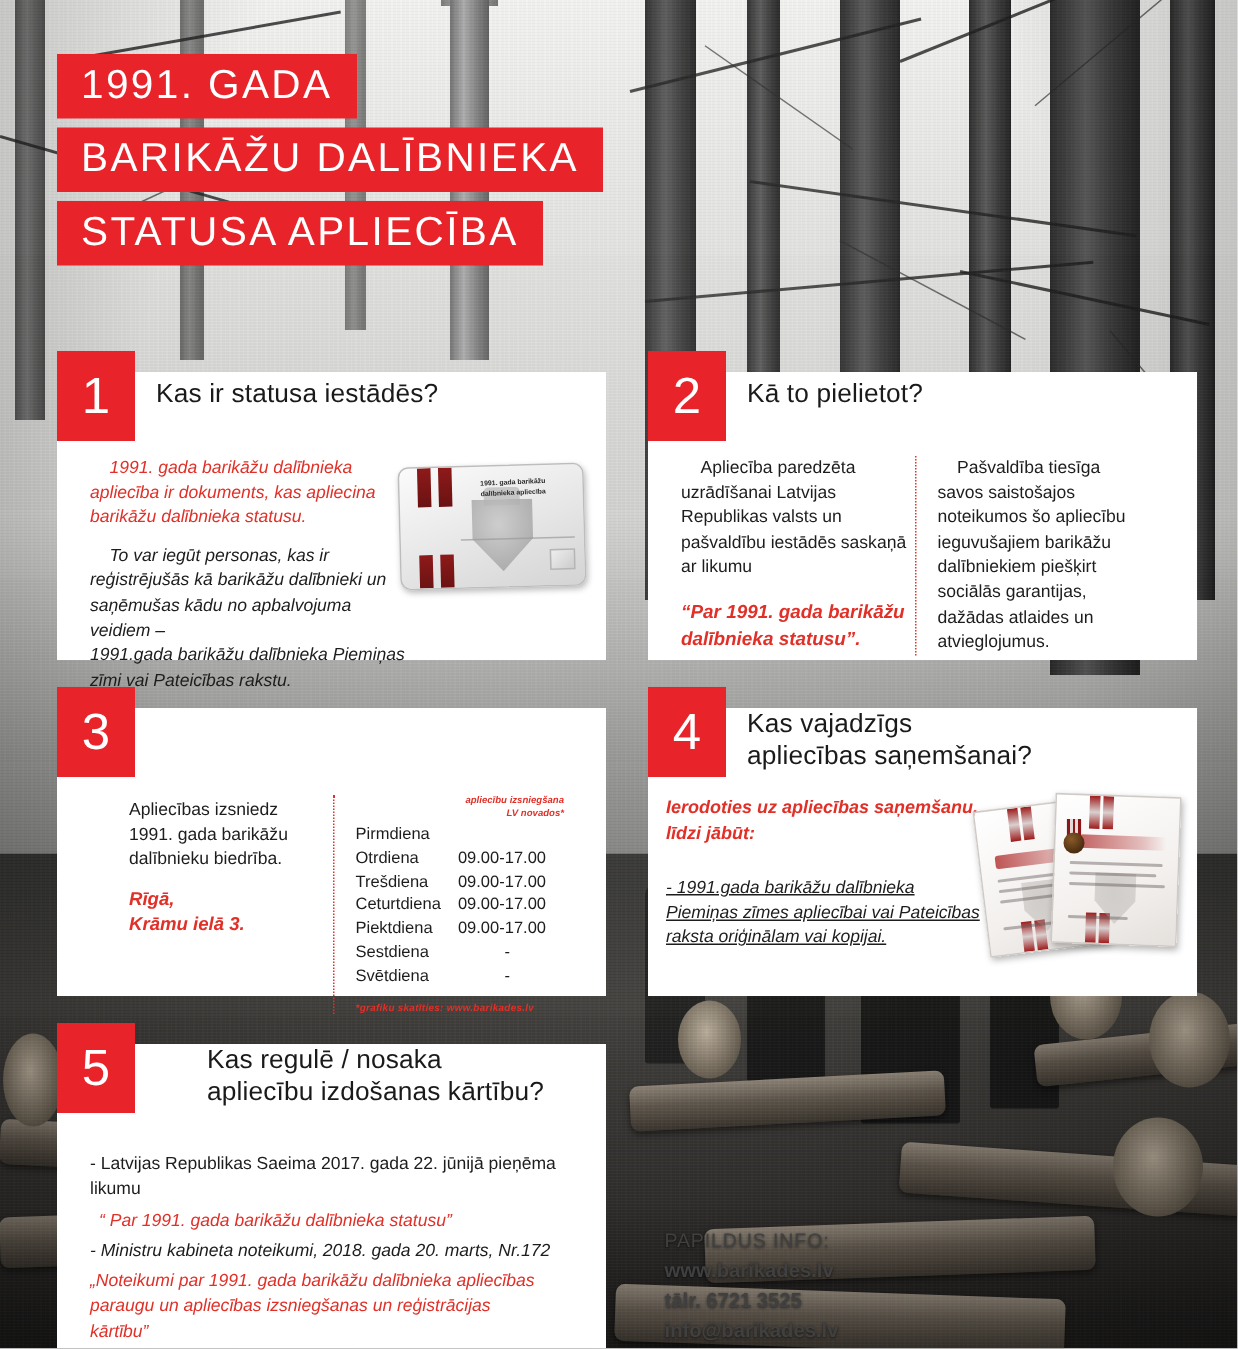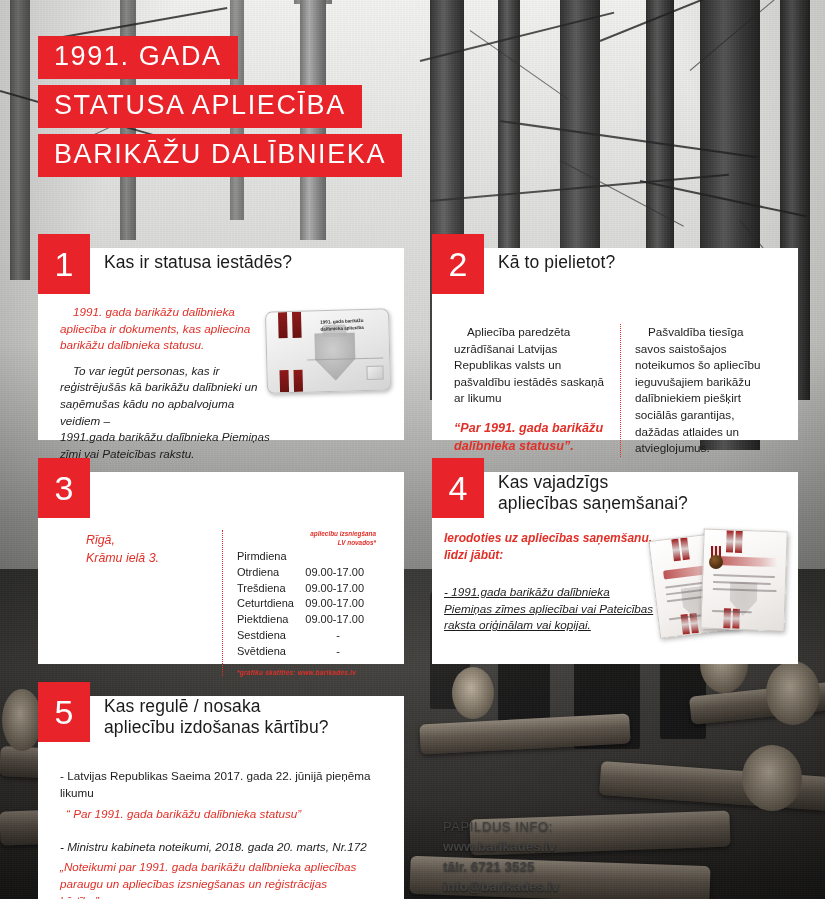--- a/index.html
+++ b/index.html
@@ -180,21 +180,21 @@
     position: absolute; right: 6px; bottom: 10px; width: 17px; height: 14px;
     background: linear-gradient(135deg,#eee,#ccc);
     border: 1px solid #b5b5b5;
   }
   .idcard .line {
     position:absolute; left: 40px; top: 48px; width: 76px; height: 1px; background:#9a9a9a; opacity:.7;
   }
 
   
   #card2 { left: 432px; top: 248px; width: 366px; height: 192px; }
-  .two-col { position: absolute; left: 22px; top: 76px; right: 16px; display: flex; gap: 14px; }
+  .two-col { position: absolute; left: 22px; top: 56px; right: 16px; display: flex; gap: 4px; }
   .col-l { width: 152px; }
   .col-r { width: 156px; padding-left: 14px; border-left: 1.5px dotted #e03028; }
 
   
   #card3 { left: 38px; top: 472px; width: 366px; height: 192px; }
   #card3 .left-txt { position: absolute; left: 48px; top: 60px; width: 122px; }
   .sched {
     position: absolute; left: 184px; top: 58px; width: 158px;
     border-left: 1.5px dotted #e03028; padding-left: 14px;
   }
@@ -327,24 +327,24 @@
 
     <div class="grain"></div>
     <div class="vignette"></div>
   </div>
 
   <div class="title-block">
     <div class="title-line">
       <span class="title-bar">1991. GADA</span>
     </div>
     <div class="title-line">
+      <span class="title-bar">BARIKĀŽU DALĪBNIEKA</span>
+    </div>
+    <div class="title-line">
       <span class="title-bar">STATUSA APLIECĪBA</span>
-    </div>
-    <div class="title-line">
-      <span class="title-bar">BARIKĀŽU DALĪBNIEKA</span>
     </div>
   </div>
 
   <div class="card" id="card1">
     <div class="card-head">
       <div class="num-badge">1</div>
       <div class="card-title">Kas ir statusa iestādēs?</div>
     </div>
     <div class="txt">
       <p class="red it ind">1991. gada barikāžu dalībnieka apliecība ir dokuments, kas apliecina barikāžu dalībnieka statusu.</p>
@@ -383,21 +383,22 @@
         <p class="ind">Pašvaldība tiesīga savos saistošajos noteikumos šo apliecību ieguvušajiem barikāžu dalībniekiem piešķirt sociālās garantijas, dažādas atlaides un atvieglojumus.</p>
       </div>
     </div>
   </div>
 
   <div class="card" id="card3">
     <div class="card-head">
       <div class="num-badge">3</div>
     </div>
     <div class="left-txt">
-      <p class="red it" style="white-space:pre-line;font-weight:400;font-size:12.4px;">Rīgā,
+      <p>Apliecības izsniedz 1991. gada barikāžu dalībnieku biedrība.</p>
+      <p class="red it" style="white-space:pre-line;font-weight:700;font-size:12.4px;">Rīgā,
 Krāmu ielā 3.</p>
     </div>
     <div class="sched">
       <div class="sched-head" style="white-space:pre-line;">apliecību izsniegšana
 LV novados*</div>
       <div>
         <div class="sched-row">
           <span class="d">Pirmdiena</span>
           <span class="h"></span>
         </div>
@@ -470,27 +471,27 @@
           <div class="mr"></div>
           <div class="mm"></div>
         </div>
       </div>
     </div>
   </div>
 
   <div class="card" id="card5">
     <div class="card-head">
       <div class="num-badge">5</div>
-      <div class="card-title" style="white-space:pre-line;top:0;">Kas regulē / nosaka
+      <div class="card-title" style="white-space:pre-line;top:0;margin-left:34px;">Kas regulē / nosaka
 apliecību izdošanas kārtību?</div>
     </div>
     <div class="txt">
       <p>- Latvijas Republikas Saeima 2017. gada 22. jūnijā pieņēma likumu</p>
       <p class="red it" style="margin-top:4px;padding-left:6px;">“ Par 1991. gada barikāžu dalībnieka statusu”</p>
-      <p style="margin-top:16px;">- Ministru kabineta noteikumi, 2018. gada 20. marts, Nr.172</p>
+      <p style="margin-top:3px;">- Ministru kabineta noteikumi, 2018. gada 20. marts, Nr.172</p>
       <p class="red it" style="margin-top:3px;width:300px;">„Noteikumi par 1991. gada barikāžu dalībnieka apliecības paraugu un apliecības izsniegšanas un reģistrācijas kārtību”</p>
     </div>
   </div>
 
   <div class="contact">
     <div class="lbl">PAPILDUS INFO:</div>
     <div class="val">www.barikades.lv</div>
     <div class="val">tālr. 6721 3525</div>
     <div class="val">info@barikades.lv</div>
   </div>

